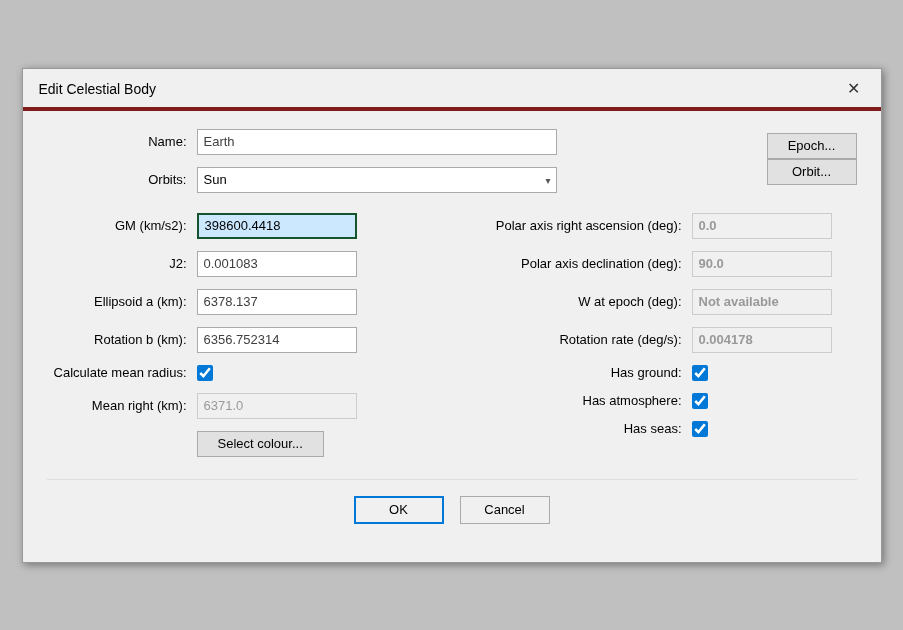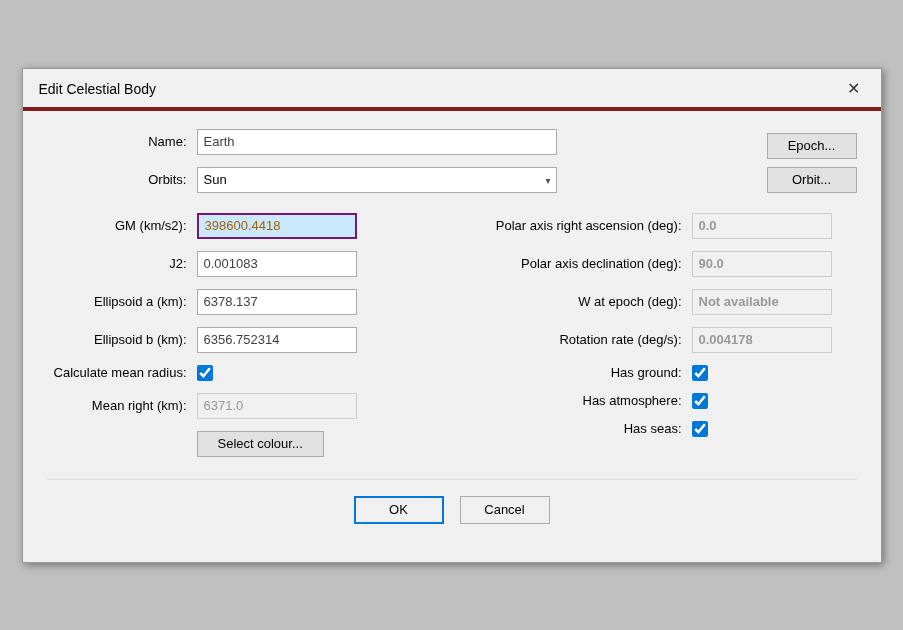--- a/index.html
+++ b/index.html
@@ -62,22 +62,22 @@
       border: 1px solid #aaa;
       background: #fff;
       padding: 3px 6px;
       font-size: 13px;
       color: #404040;
       outline: none;
       height: 26px;
     }
     input[type="text"].highlighted {
       background: #cce8ff;
-      color: #a16207;
-      border: 2px solid #701a75;
+      color: #000000;
+      border: 2px solid #14532d;
     }
     input[type="text"].disabled-field {
       background: #f0f0f0;
       color: #999;
       border-color: #ccc;
     }
     .select-wrapper {
       position: relative;
       width: 360px;
     }
@@ -206,21 +206,21 @@
               <option>Sun</option>
               <option>None</option>
               <option>Earth</option>
               <option>Mars</option>
               <option>Jupiter</option>
             </select>
             <span class="select-arrow">▾</span>
           </div>
         </div>
       </div>
-      <div style="display:flex; flex-direction:column; gap:8px; margin-left:20px; margin-top:4px;">
+      <div style="display:flex; flex-direction:column; margin-left:20px; margin-top:4px;">
         <button class="btn" style="min-width:90px;">Epoch...</button>
         <button class="btn" style="min-width:90px;">Orbit...</button>
       </div>
     </div>
 
     <div class="main-grid">
 
       <div class="left-col">
 
         <div class="form-row">
@@ -232,21 +232,21 @@
           <label class="form-label">J2:</label>
           <input type="text" value="0.001083" style="width: 160px;">
         </div>
 
         <div class="form-row">
           <label class="form-label">Ellipsoid a (km):</label>
           <input type="text" value="6378.137" style="width: 160px;">
         </div>
 
         <div class="form-row">
-          <label class="form-label">Ellipsoid b (km):</label>
+          <label class="form-label">Rotation b (km):</label>
           <input type="text" value="6356.752314" style="width: 160px;">
         </div>
 
         <div class="form-row">
           <label class="form-label">Calculate mean radius:</label>
           <div class="checkbox-cell">
             <input type="checkbox" checked="" style="">
           </div>
         </div>
 

